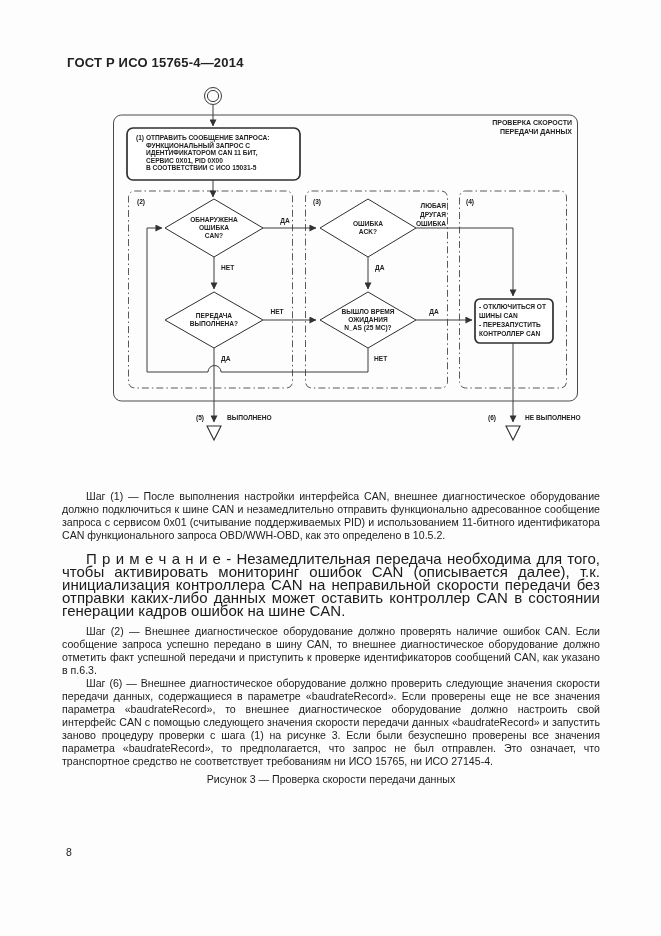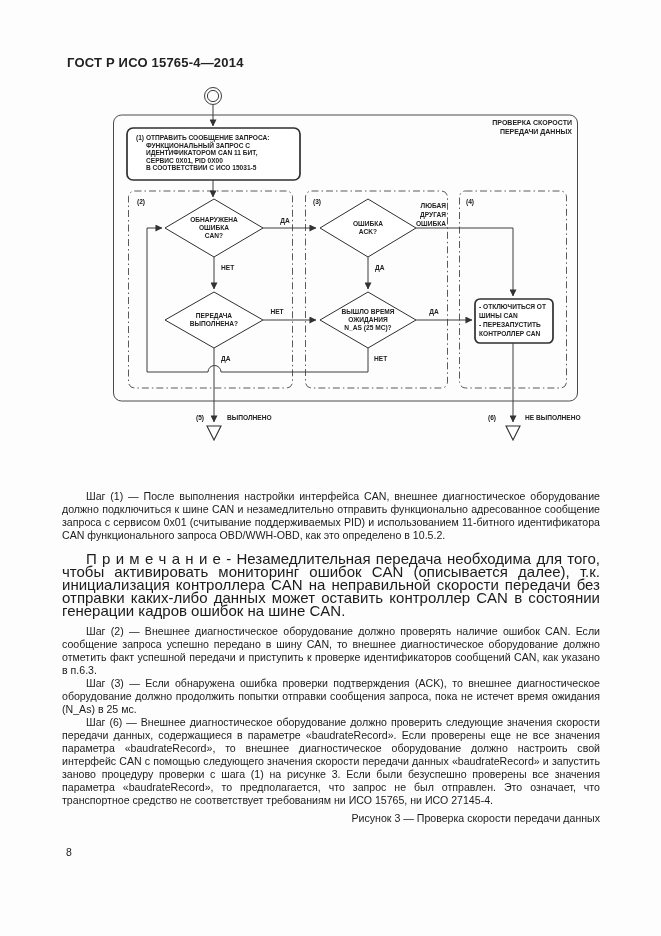--- a/index.html
+++ b/index.html
@@ -21,21 +21,21 @@
   svg.flow text  { font-family:"Liberation Sans", sans-serif; font-weight:600; fill:#222; font-size:6.6px; }
   svg.flow .t-title { font-size:7px; font-weight:700; }
   svg.flow .mid { text-anchor:middle; }
   svg.flow .end { text-anchor:end; }
   .body-text {
     position:absolute; left:62px; top:446px; width:538px;
     font-size:10.6px; line-height:13px; text-align:justify; color:#1b1b1b;margin-top:44px;
   }
   .body-text p { margin:0; text-indent:24px; }
   .body-text p.note { font-size:15px; margin:10px 0 8px 0; }
-  .fig-caption { text-align:right; text-indent:0 !important; margin-top:5px !important; }
+  .fig-caption { text-align:center; text-indent:0 !important; margin-top:5px !important; }
   .page-num { position:absolute; left:66px; top:846px; font-size:10.5px; color:#222; }
 </style>
 </head>
 <body>
 
 <div class="page">
 
   <div class="doc-header">ГОСТ Р ИСО 15765-4—2014</div>
 
   <svg class="flow" width="661" height="936" viewBox="0 0 661 936">
@@ -121,20 +121,19 @@
     <text class="end" x="204" y="420">(5)</text>
     <text x="227" y="420">ВЫПОЛНЕНО</text>
     <text class="end" x="496" y="420">(6)</text>
     <text x="525" y="420">НЕ ВЫПОЛНЕНО</text>
   </svg>
 
   <div class="body-text">
     <p>Шаг (1) — После выполнения настройки интерфейса CAN, внешнее диагностическое оборудование должно подключиться к шине CAN и незамедлительно отправить функционально адресованное сообщение запроса с сервисом 0x01 (считывание поддерживаемых PID) и использованием 11-битного идентификатора CAN функционального запроса OBD/WWH-OBD, как это определено в 10.5.2.</p>
     <p class="note">П р и м е ч а н и е - Незамедлительная передача необходима для того, чтобы активировать мониторинг ошибок CAN (описывается далее), т.к. инициализация контроллера CAN на неправильной скорости передачи без отправки каких-либо данных может оставить контроллер CAN в состоянии генерации кадров ошибок на шине CAN.</p>
     <p>Шаг (2) — Внешнее диагностическое оборудование должно проверять наличие ошибок CAN. Если сообщение запроса успешно передано в шину CAN, то внешнее диагностическое оборудование должно отметить факт успешной передачи и приступить к проверке идентификаторов сообщений CAN, как указано в п.6.3.</p>
-    <p>Шаг (3) — Если обнаружена ошибка проверки подтверждения (ACK), то внешнее диагностическое оборудование должно продолжить попытки отправки сообщения запроса, пока не истечет время ожидания (N_As) в 25 мс.</p>
     <p>Шаг (6) — Внешнее диагностическое оборудование должно проверить следующие значения скорости передачи данных, содержащиеся в параметре «baudrateRecord». Если проверены еще не все значения параметра «baudrateRecord», то внешнее диагностическое оборудование должно настроить свой интерфейс CAN с помощью следующего значения скорости передачи данных «baudrateRecord» и запустить заново процедуру проверки с шага (1) на рисунке 3. Если были безуспешно проверены все значения параметра «baudrateRecord», то предполагается, что запрос не был отправлен. Это означает, что транспортное средство не соответствует требованиям ни ИСО 15765, ни ИСО 27145-4.</p>
     <p class="fig-caption">Рисунок 3 — Проверка скорости передачи данных</p>
   </div>
 
   <div class="page-num">8</div>
 
 </div>
 
 </body></html>

